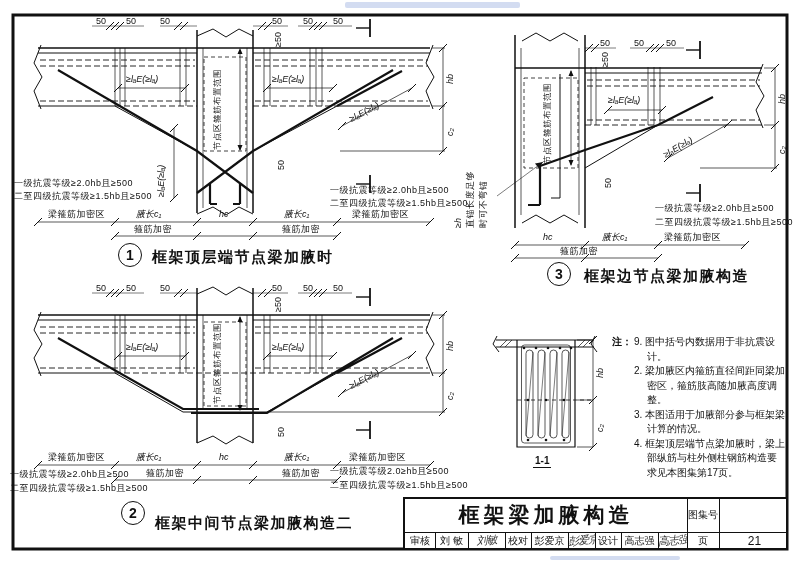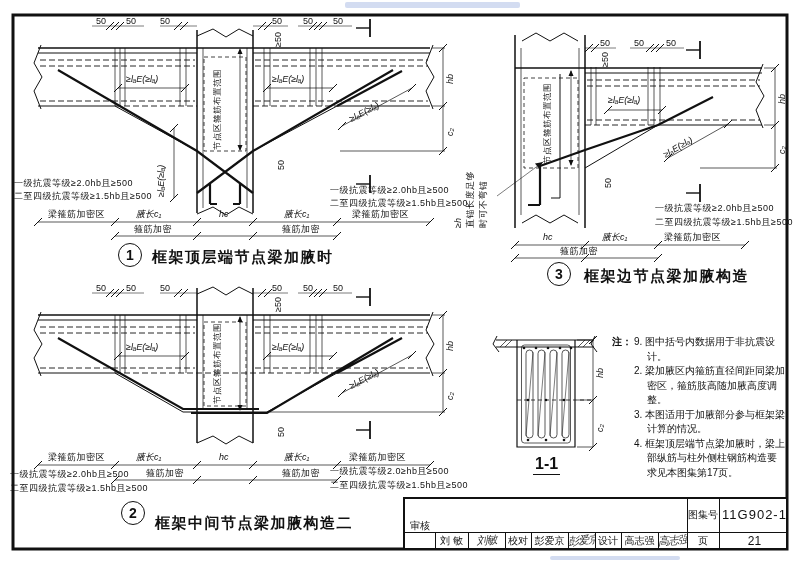--- a/index.html
+++ b/index.html
@@ -16,21 +16,21 @@
   .lbl{position:absolute;font-size:9px;line-height:1.1;white-space:nowrap;color:#111}
   .it{font-style:italic}
   .cj{letter-spacing:.5px}
   .sm8{font-size:8.5px}
   .v{transform:rotate(-90deg);transform-origin:0 0}
   .d28{transform:rotate(-28deg);transform-origin:0 0}
   .d31{transform:rotate(-31deg);transform-origin:0 0}
   .dtitle{position:absolute;font-size:15px;font-weight:bold;letter-spacing:1.5px;white-space:nowrap}
   .circ{position:absolute;width:24px;height:24px;border:1.6px solid #111;border-radius:50%;
         text-align:center;line-height:22px;font-size:14px;font-weight:bold;background:#fff}
-  .sect{position:absolute;font-size:16px;font-weight:bold;border-bottom:1.6px solid #111;padding:0 2px 1px}
+  .sect{position:absolute;font-size:10px;font-weight:bold;border-bottom:1.6px solid #111;padding:0 2px 1px}
   .notes{position:absolute;left:612px;top:335px;width:176px;font-size:10px;line-height:14.5px}
   .notes .pfx{position:absolute;left:0;top:0;font-weight:bold}
   .notes .itms{margin-left:22px;width:152px}
   .notes .itm{padding-left:13px;text-indent:-13px}
   .tb{position:absolute;left:403px;top:497px;width:385px;height:53px;border:2px solid #111;background:#fff}
   .tb .vl{position:absolute;top:0;bottom:0;width:1.4px;background:#111}
   .tb .vlb{position:absolute;top:33px;bottom:0;width:1px;background:#111}
   .tb .hl{position:absolute;left:0;right:0;top:33px;height:1.4px;background:#111}
   .tb .cell{position:absolute;text-align:center;overflow:hidden;white-space:nowrap}
   .tb .big{font-size:21px;font-weight:bold;letter-spacing:4px;line-height:31px}
@@ -409,23 +409,23 @@
     <div class="vl" style="left:282px"></div>
     <div class="vl" style="left:314px"></div>
     <div class="vlb" style="left:30px"></div>
     <div class="vlb" style="left:63px"></div>
     <div class="vlb" style="left:100px"></div>
     <div class="vlb" style="left:126px"></div>
     <div class="vlb" style="left:163px"></div>
     <div class="vlb" style="left:190px"></div>
     <div class="vlb" style="left:216px"></div>
     <div class="vlb" style="left:253px"></div>
+    <div class="cell big" style="left:0;top:0;width:282px;height:33px">框架梁加腋构造</div>
     <div class="cell s10" style="left:282px;top:0;width:32px;height:33px;line-height:31px">图集号</div>
-    <div class="cell s13" style="left:314px;top:0;width:71px;height:33px">11G902-1</div>
-    <div class="cell rowc" style="left:0;top:18px;width:30px">审核</div>
+    <div class="cell rowc" style="left:0;top:33px;width:30px">审核</div>
     <div class="cell rowc" style="left:30px;top:33px;width:33px">刘 敏</div>
     <div class="cell sig" style="left:63px;top:33px;width:37px">刘敏</div>
     <div class="cell rowc" style="left:100px;top:33px;width:26px">校对</div>
     <div class="cell rowc" style="left:126px;top:33px;width:37px">彭爱京</div>
     <div class="cell sig" style="left:163px;top:33px;width:27px">彭爱京</div>
     <div class="cell rowc" style="left:190px;top:33px;width:26px">设计</div>
     <div class="cell rowc" style="left:216px;top:33px;width:37px">高志强</div>
     <div class="cell sig" style="left:253px;top:33px;width:29px">高志强</div>
     <div class="cell rowc" style="left:282px;top:33px;width:32px">页</div>
     <div class="cell num" style="left:314px;top:33px;width:71px">21</div>

